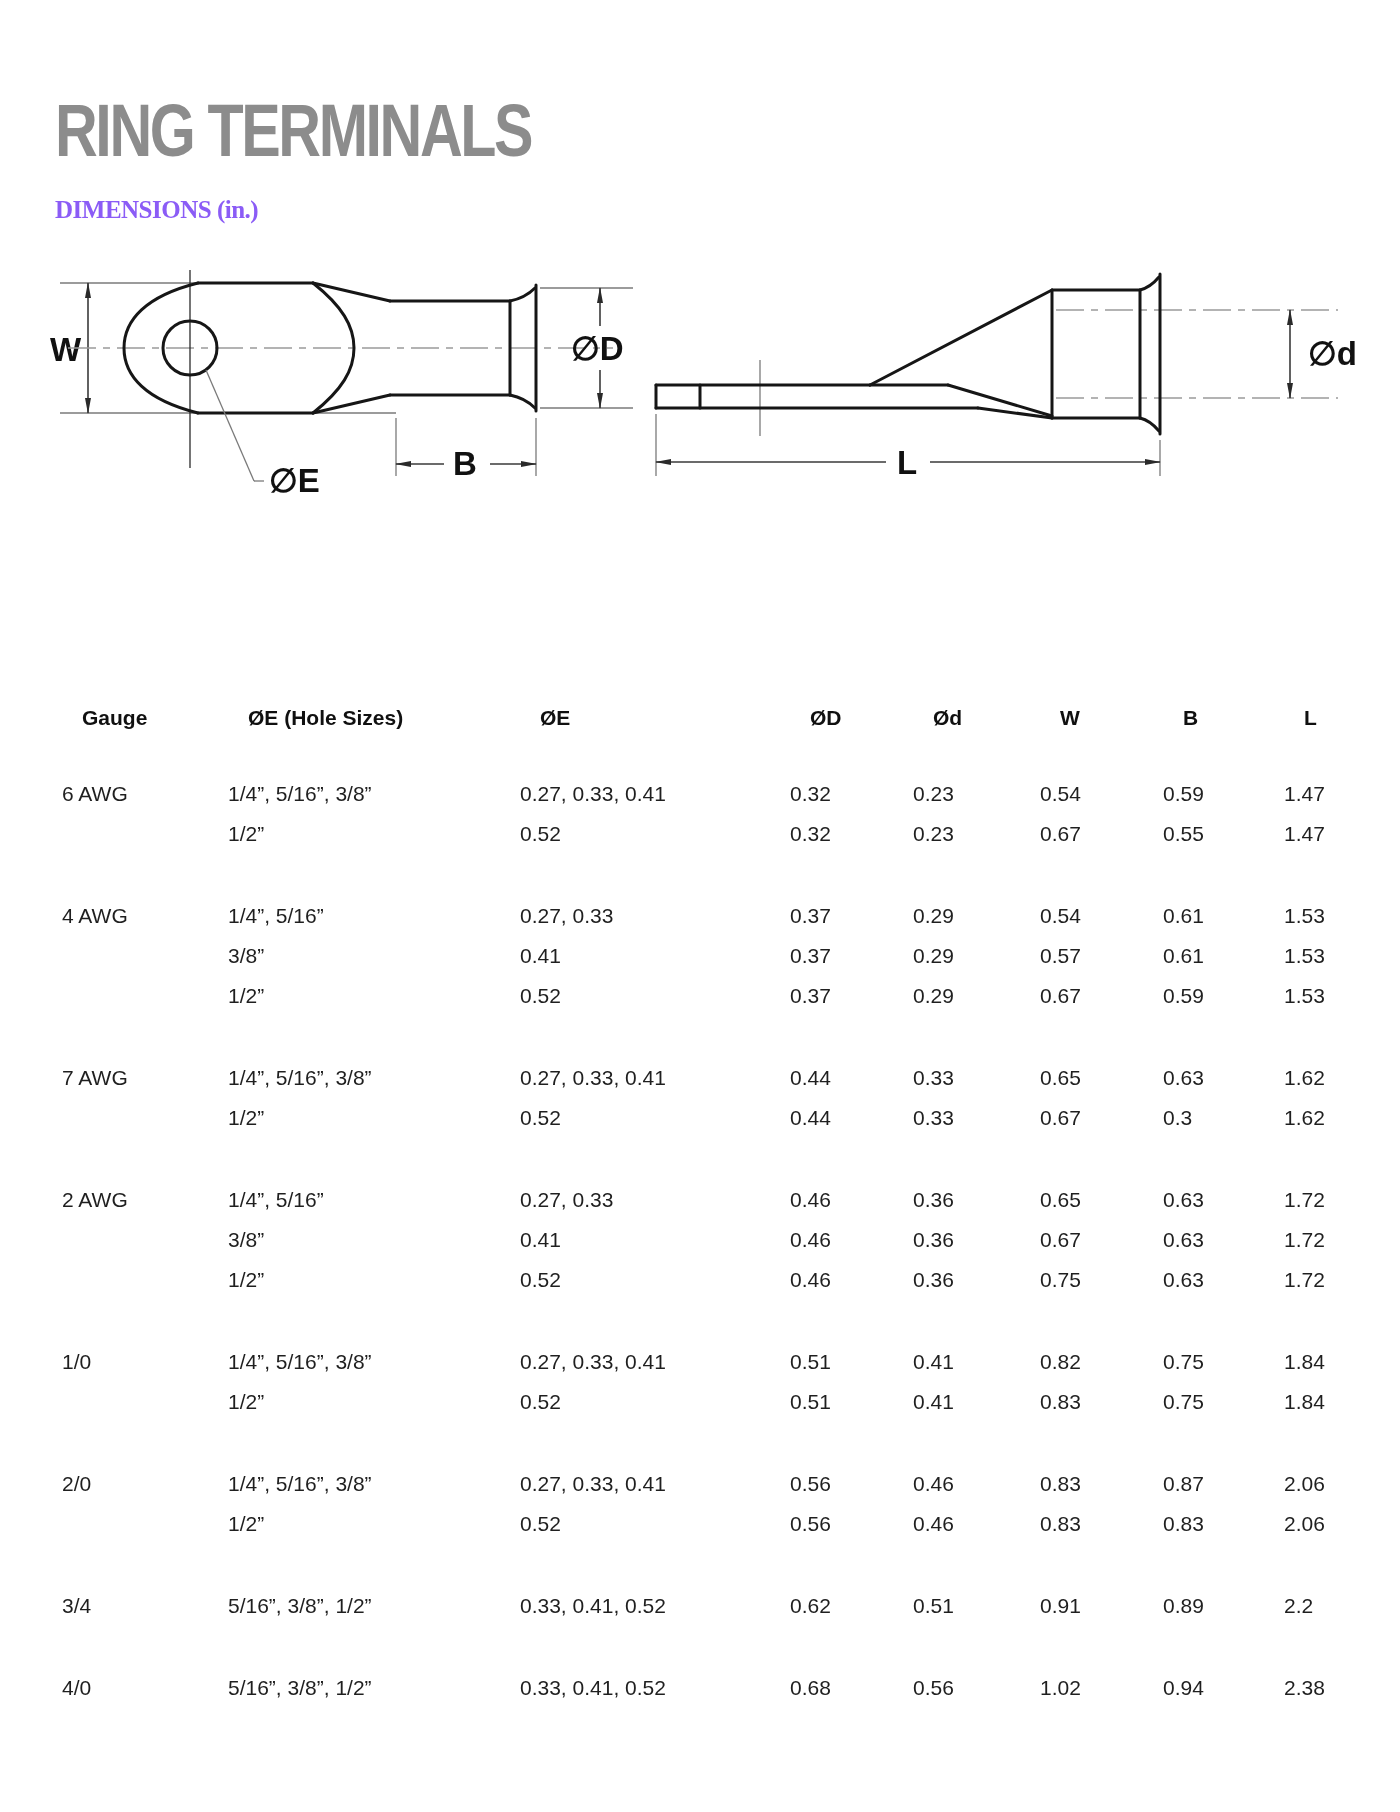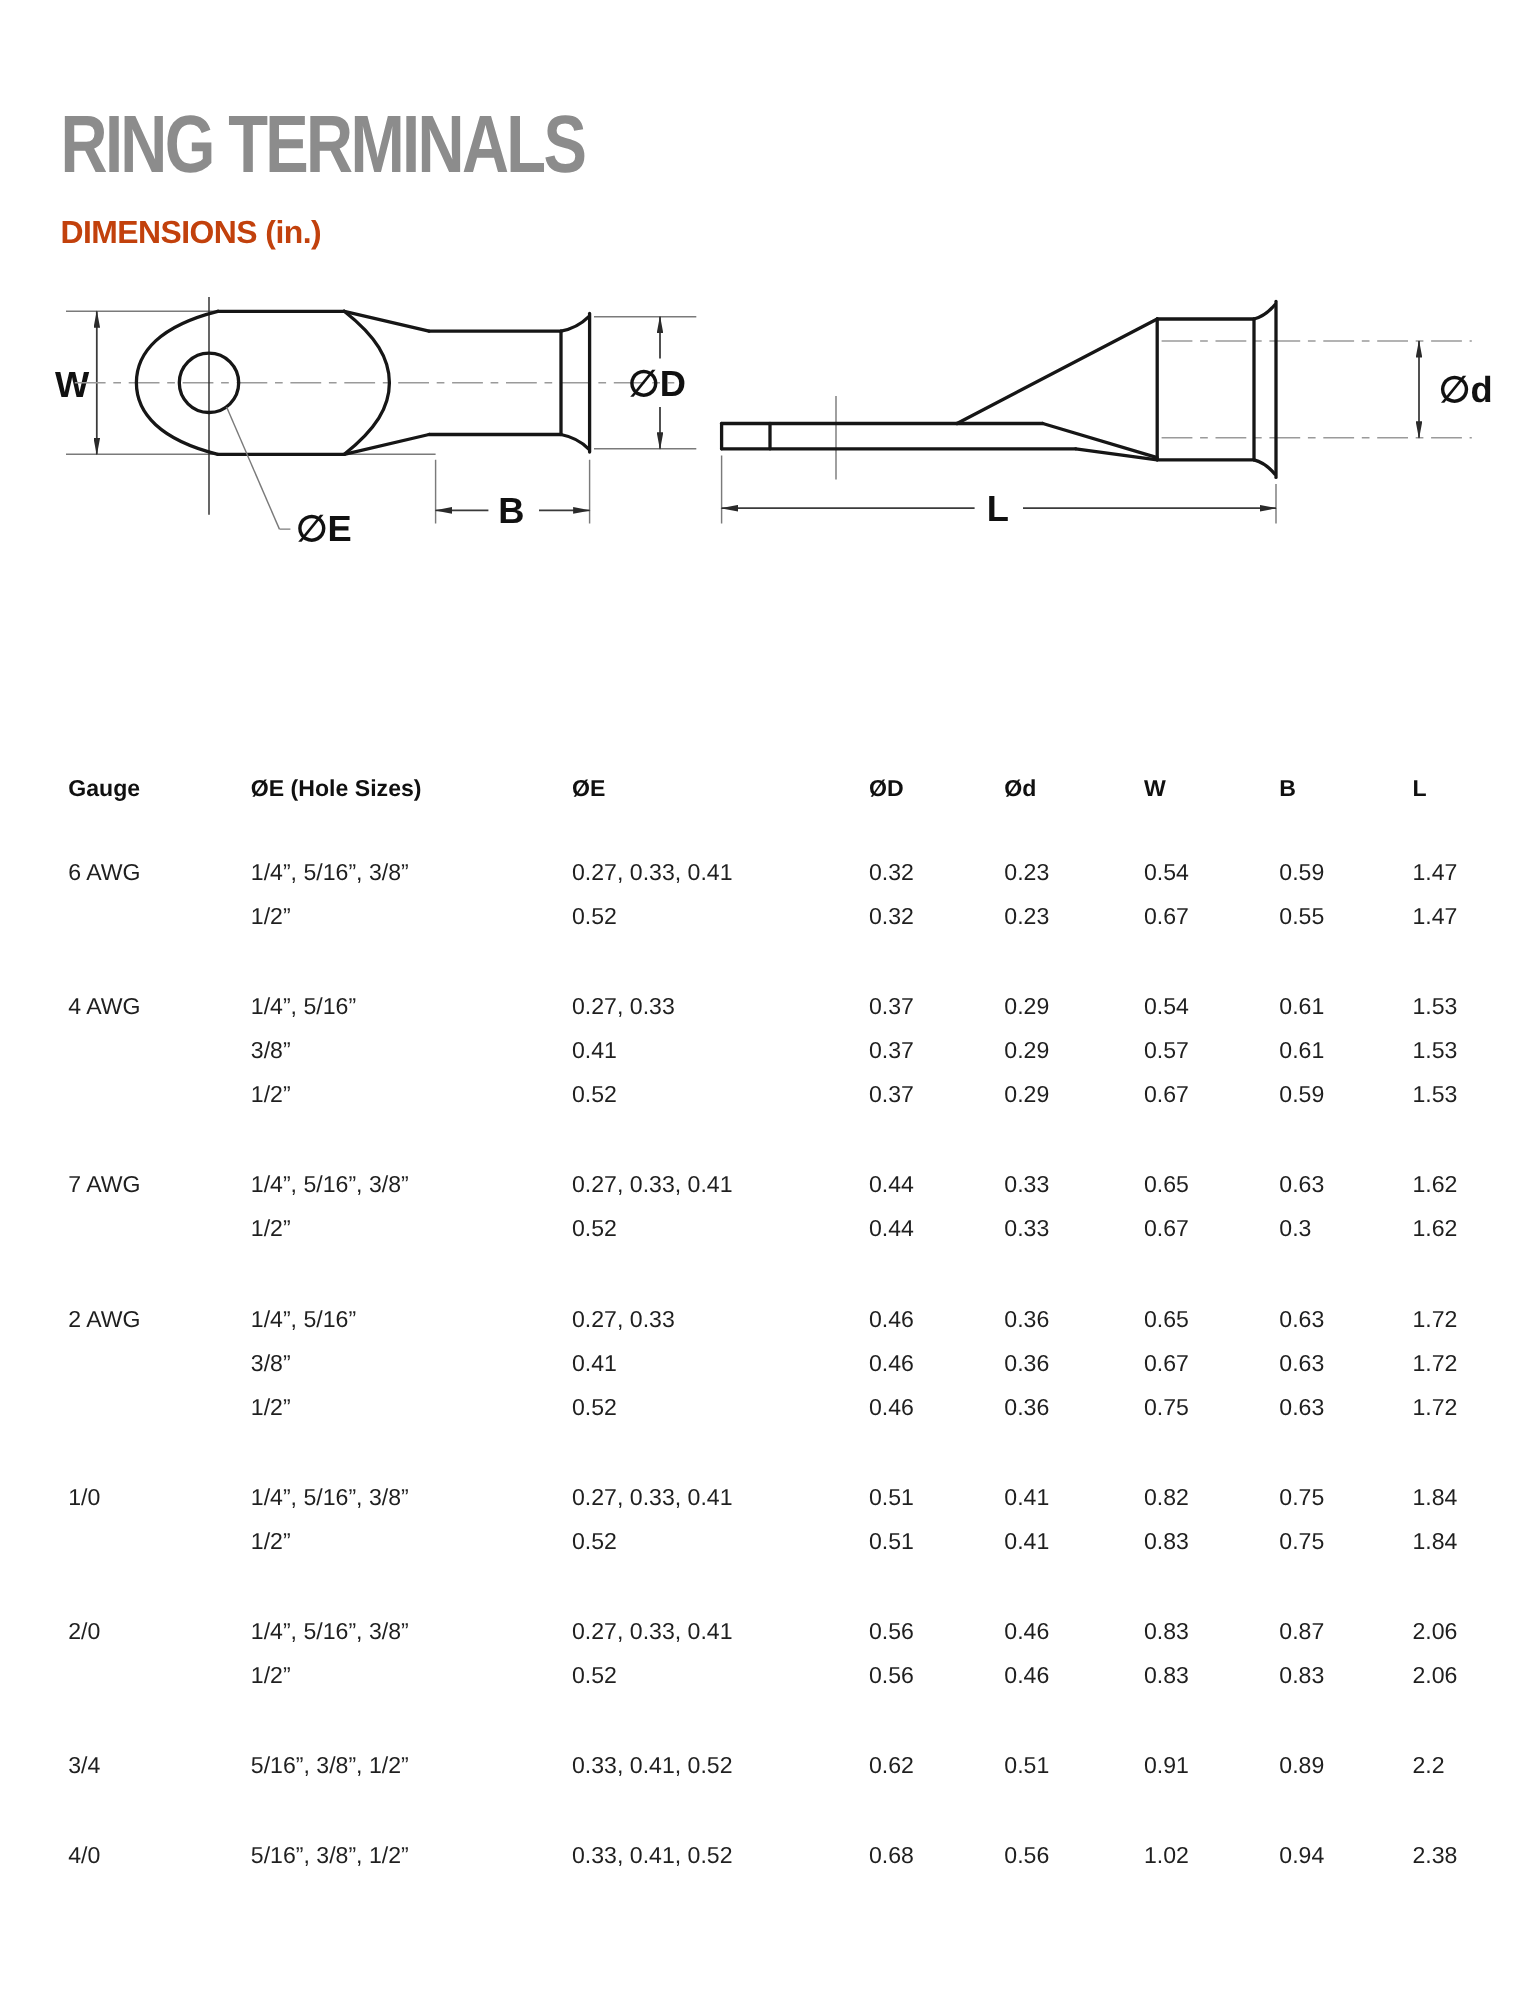--- a/index.html
+++ b/index.html
@@ -13,22 +13,23 @@
   }
   #page-title{
     position:absolute;left:55px;top:88px;
     font-size:74px;font-weight:bold;letter-spacing:-3px;
     color:#8c8c8c;
     transform:scaleX(0.80);transform-origin:left center;
     white-space:nowrap;
   }
   #page-subtitle{
     position:absolute;left:55px;top:196px;
-    font-size:29px;font-weight:bold;color:#c2410c;
+    font-size:25px;font-weight:bold;color:#8b5cf6;
     letter-spacing:-0.5px;
+    font-family:Liberation Serif, serif;
   }
   .drawing{position:absolute;}
   #left-drawing{left:48px;top:268px;}
   #right-drawing{left:648px;top:268px;}
   .outline{fill:none;stroke:#161616;stroke-width:3;stroke-linejoin:round;stroke-linecap:round;}
   .thin{fill:none;stroke:#7a7a7a;stroke-width:1.3;}
   .dim{fill:none;stroke:#3a3a3a;stroke-width:1.6;}
   .cdash{fill:none;stroke:#9a9a9a;stroke-width:1.4;stroke-dasharray:28 7 7 7;}
   .cross{fill:none;stroke:#2a2a2a;stroke-width:1.3;}
   .dlabel{font-family:"Liberation Sans",sans-serif;font-weight:bold;font-size:33px;fill:#111111;}
@@ -36,21 +37,21 @@
   #table-wrap{
     position:absolute;left:62px;top:698px;right:36px;
     font-size:21px;color:#1f1f1f;
   }
   .trow{
     display:grid;
     grid-template-columns:166px 292px 270px 123px 127px 123px 121px 1fr;
     height:40px;align-items:center;
     white-space:nowrap;
   }
-  .thead{font-weight:bold;margin-bottom:36px;color:#101010;}
+  .thead{font-weight:bold;margin-bottom:36px;color:#101010;margin-left:20px;}
   .tgroup{margin-bottom:42px;}
   .tcell{overflow:visible;}
 </style>
 </head>
 <body>
 
 <div id="page-title">RING TERMINALS</div>
 <div id="page-subtitle">DIMENSIONS (in.)</div>
 
 <svg id="left-drawing" class="drawing" width="600" height="290" viewBox="0 0 600 290" xmlns="http://www.w3.org/2000/svg">

